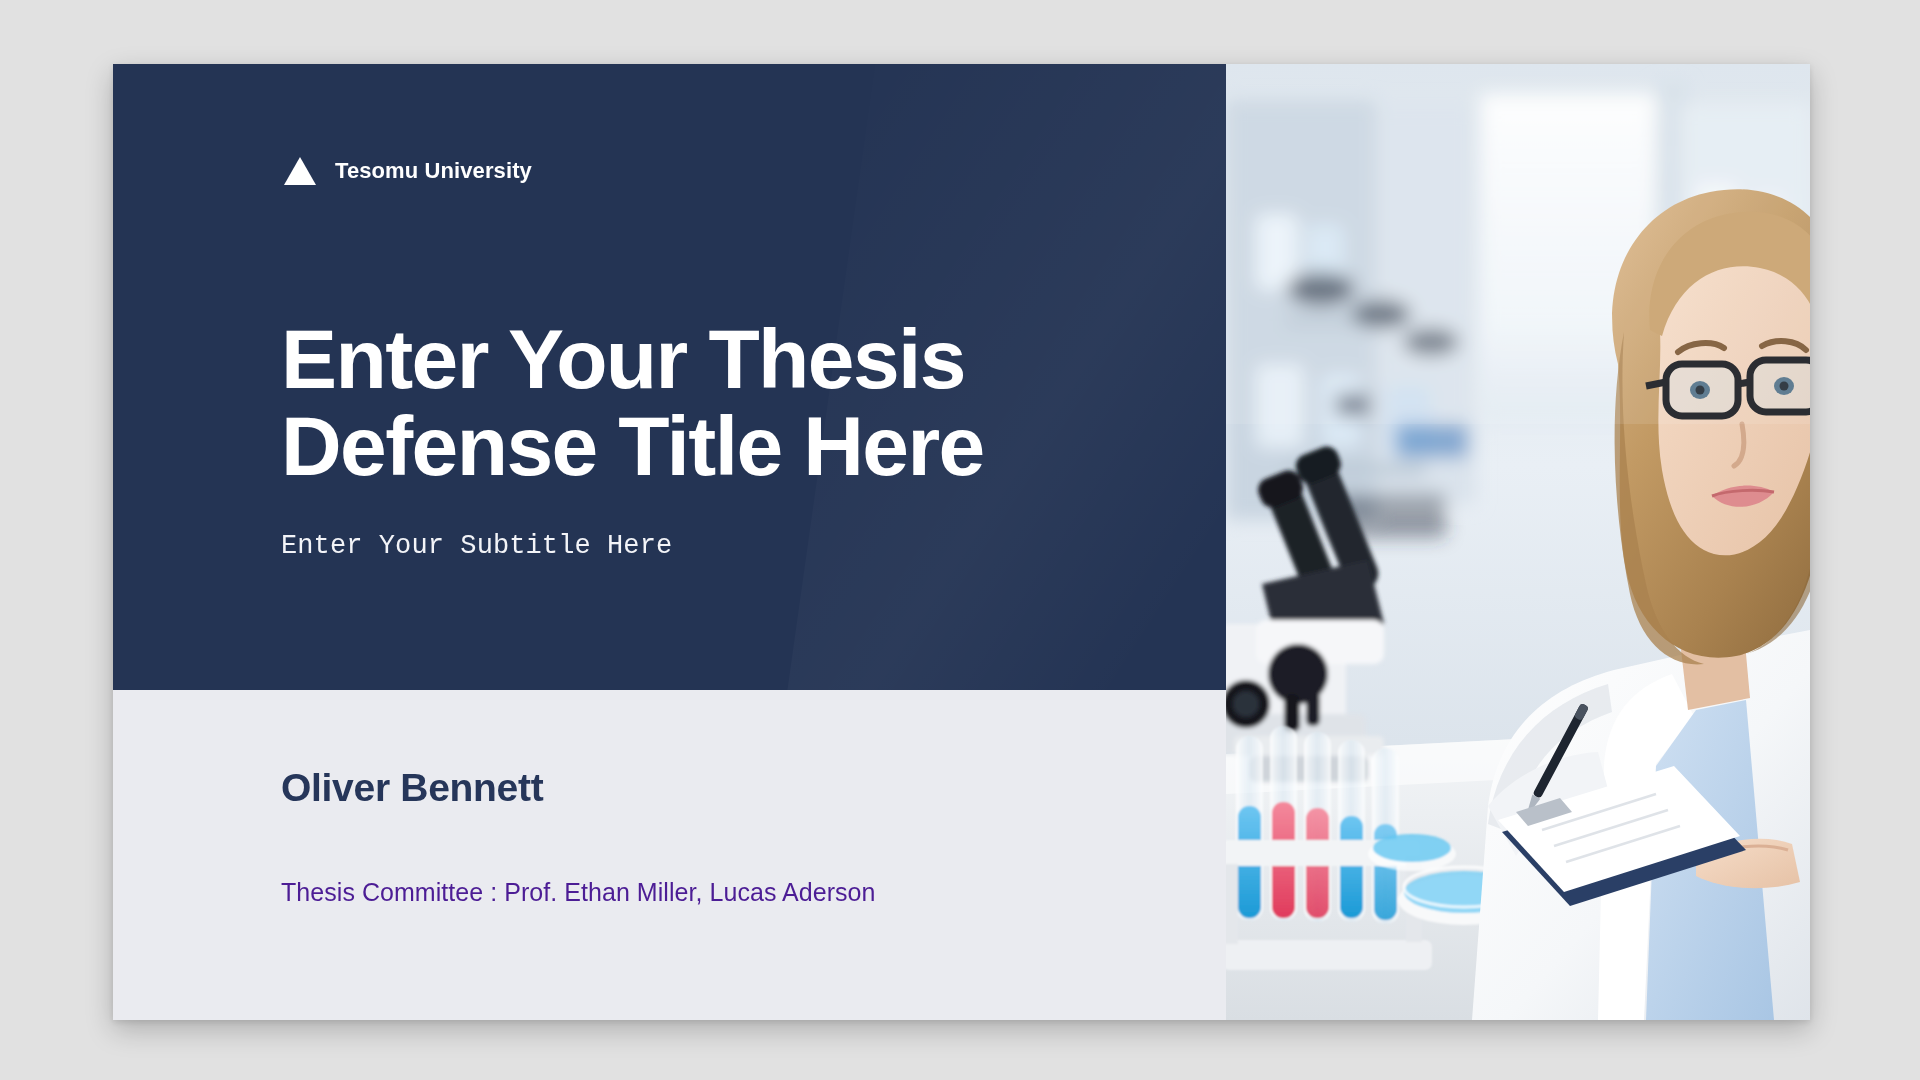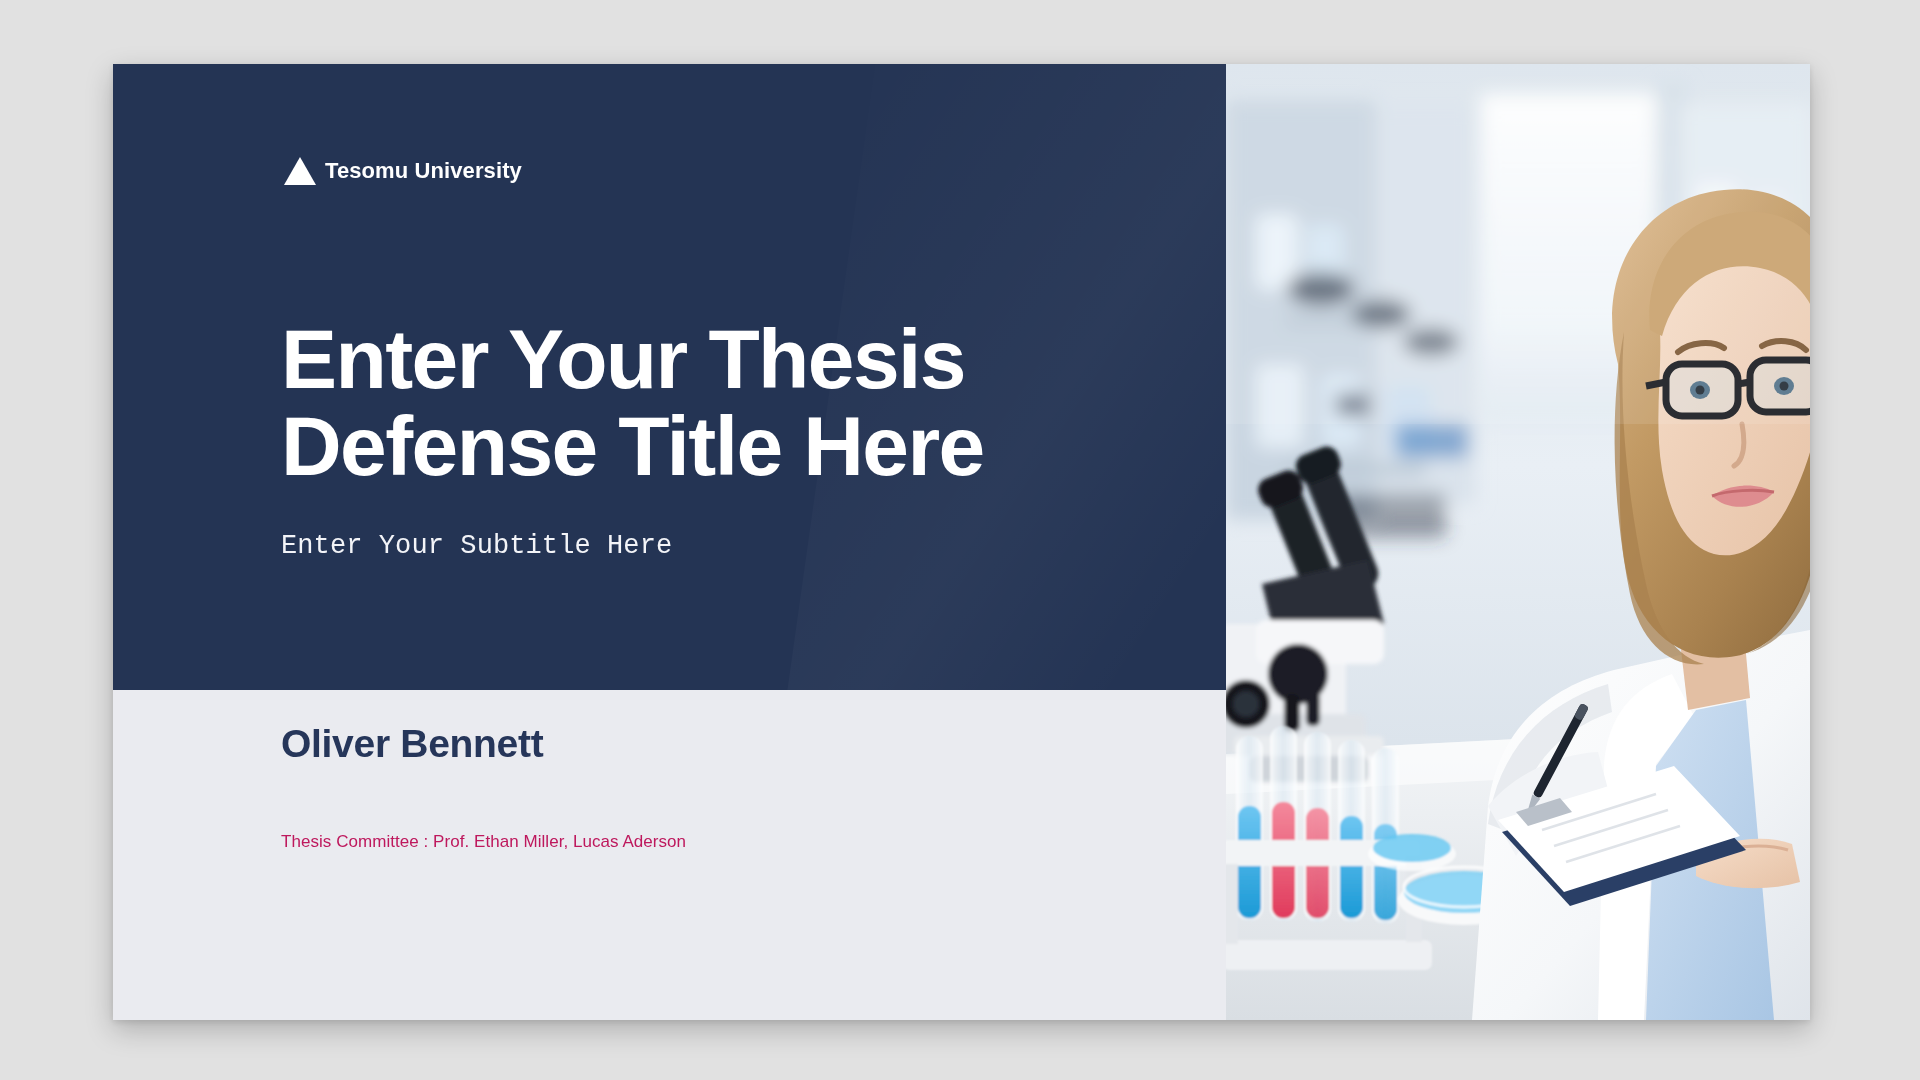--- a/index.html
+++ b/index.html
@@ -60,21 +60,21 @@
     transform:rotate(8deg);
     pointer-events:none;
   }
 
   .brand {
     position:absolute;
     left:170px;
     top:92px;
     display:flex;
     align-items:center;
-    gap:8px;
+    gap:18px;
   }
   .brand-mark { width:34px; height:30px; display:block; }
   .brand-name {
     color:#ffffff;
     font-size:22px;
     font-weight:700;
     letter-spacing:0.1px;
     white-space:nowrap;
   }
 
@@ -100,32 +100,32 @@
     font-weight:400;
     letter-spacing:0.1px;
     font-family:Liberation Mono, monospace;
   }
 
   .light-panel {
     position:relative;
     flex:1 1 auto;
     background:#eaebf0;
     padding-left:168px;
-    padding-top:32px;
+    padding-top:76px;
   }
   .presenter-name {
     color:#26365a;
     font-size:39px;
     font-weight:700;
     letter-spacing:-0.3px;
   }
   .meta-block { margin-top:63px; }
   .meta-line {
-    color:#be185d;
-    font-size:17px;
+    color:#4c1d95;
+    font-size:25px;
     line-height:1.52;
     font-weight:400;
     letter-spacing:0.05px;
   }
 
   
   .photo-col {
     position:relative;
     width:584px;
     height:100%;

